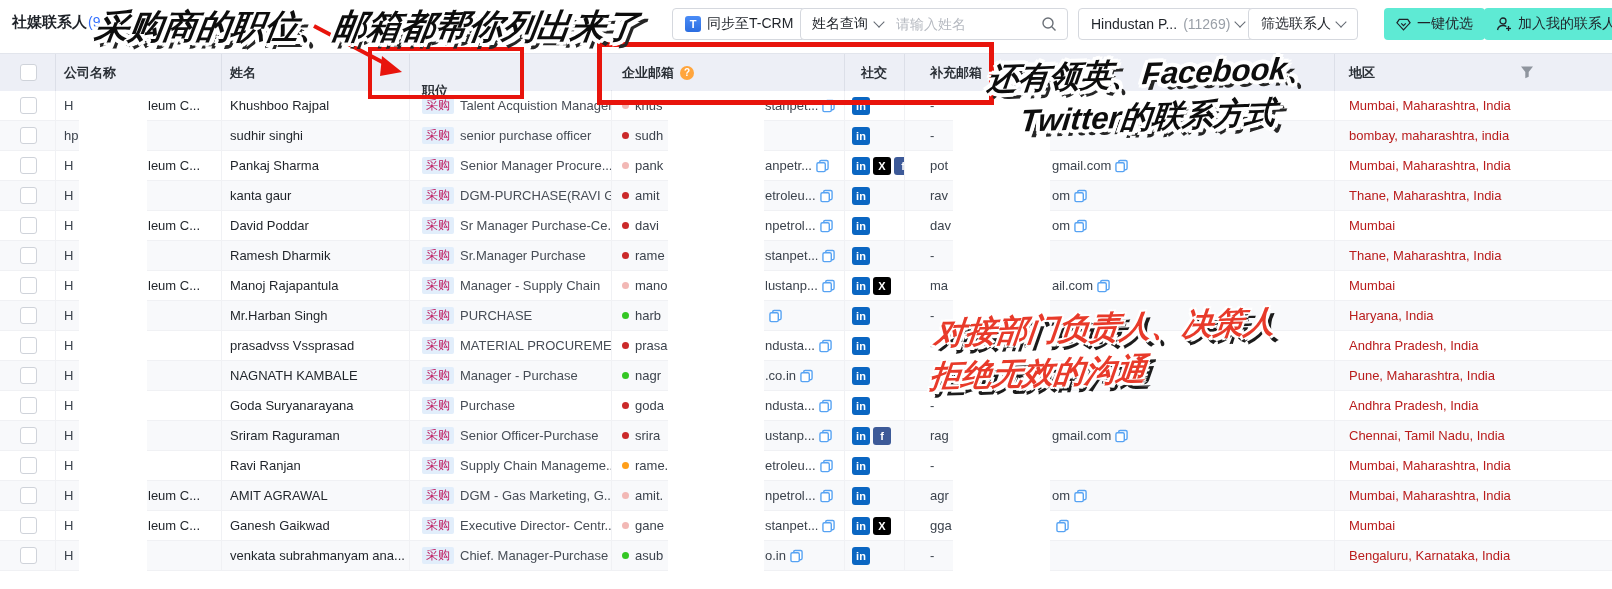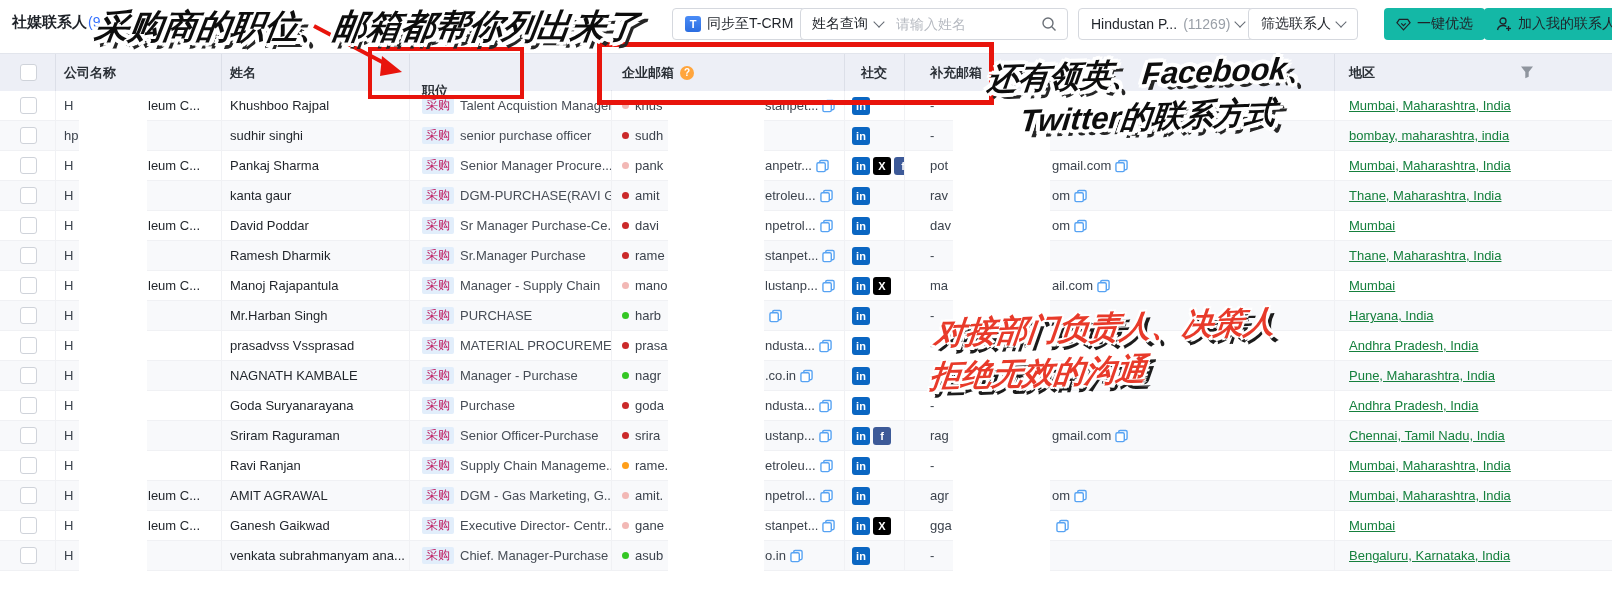--- a/index.html
+++ b/index.html
@@ -4,21 +4,21 @@
 <style>
   html,body{margin:0;padding:0;background:#fff;}
   .app{position:relative;width:1612px;height:589px;background:#fff;overflow:hidden;
        font-family:"Liberation Sans","DejaVu Sans",sans-serif;color:#1f2329;}
   
   .topbar{position:absolute;top:0;left:0;width:1612px;height:48px;background:#fff;z-index:2;}
   .page-title{position:absolute;left:12px;top:13px;font-size:15px;font-weight:700;color:#1f2329;}
   .title-count{position:absolute;left:88px;top:14px;font-size:14px;color:#3370ff;font-weight:400;}
   .btn{position:absolute;top:8px;height:32px;box-sizing:border-box;display:flex;align-items:center;gap:6px;
        padding:0 12px;font-size:14px;color:#1f2329;border:1px solid #d5d8de;border-radius:4px;background:#fff;cursor:pointer;white-space:nowrap;}
-  .btn.gray{background:#14b8a6;border:none;}
+  .btn.gray{background:#5eead4;border:none;}
   .chev{width:7px;height:7px;border-right:1.5px solid #646a73;border-bottom:1.5px solid #646a73;
         transform:rotate(45deg);margin-top:-4px;flex:none;}
   .tcrm-ic{width:16px;height:16px;border-radius:3px;background:linear-gradient(#4a8cf7,#2b6de0);
            color:#fff;font-size:11px;font-weight:700;display:flex;align-items:center;justify-content:center;flex:none;}
   .searchgroup{position:absolute;left:800px;top:8px;width:268px;height:32px;box-sizing:border-box;
                border:1px solid #d5d8de;border-radius:4px;background:#fff;display:flex;align-items:center;}
   .sg-label{display:flex;align-items:center;gap:7px;padding:0 11px;font-size:14px;color:#1f2329;height:100%;flex:none;cursor:pointer;}
   .sg-input{flex:1;border:none;outline:none;font-size:14px;color:#1f2329;min-width:0;font-family:inherit;}
   .sg-input::placeholder{color:#b6bac1;}
   .search-ic{margin-right:10px;flex:none;}
@@ -43,21 +43,21 @@
   .jtitle{color:#474d56;}
   .w4.cell{padding-left:10px;} 
   .dot{width:7px;height:7px;border-radius:50%;margin-right:6px;flex:none;}
   .etext{color:#3c434d;}
   .esuffix{position:absolute;left:153px;top:0;height:100%;display:flex;align-items:center;gap:4px;}
   .w6.cell{padding-left:25px;}
   .asuffix{position:absolute;left:147px;top:0;height:100%;display:flex;align-items:center;gap:4px;}
   .copyicon{display:inline-flex;align-items:center;cursor:pointer;}
   .sicon{width:18px;height:18px;border-radius:3px;color:#fff;font-weight:700;font-size:11px;
          display:inline-flex;align-items:center;justify-content:center;margin-right:3px;flex:none;cursor:pointer;}
-  .regioncell{padding-left:14px;color:#15803d;text-decoration:underline;}
+  .regioncell{padding-left:14px;color:#b91c1c;}
   .help-ic{width:14px;height:14px;border-radius:50%;background:#ffa53d;color:#fff;font-size:10px;font-weight:700;
            display:inline-flex;align-items:center;justify-content:center;margin-left:6px;flex:none;cursor:pointer;}
   .funnel{position:absolute;left:185px;top:11px;cursor:pointer;}
   
   .band{position:absolute;background:#fff;z-index:5;}
   #band-company{left:79px;top:96px;width:68px;height:478px;}
   #band-email{left:668px;top:97px;width:96px;height:477px;}
   #band-alt{left:953px;top:97px;width:97px;height:477px;}
   
   .rbox{position:absolute;border:4px solid #e8140c;z-index:11;pointer-events:none;}

